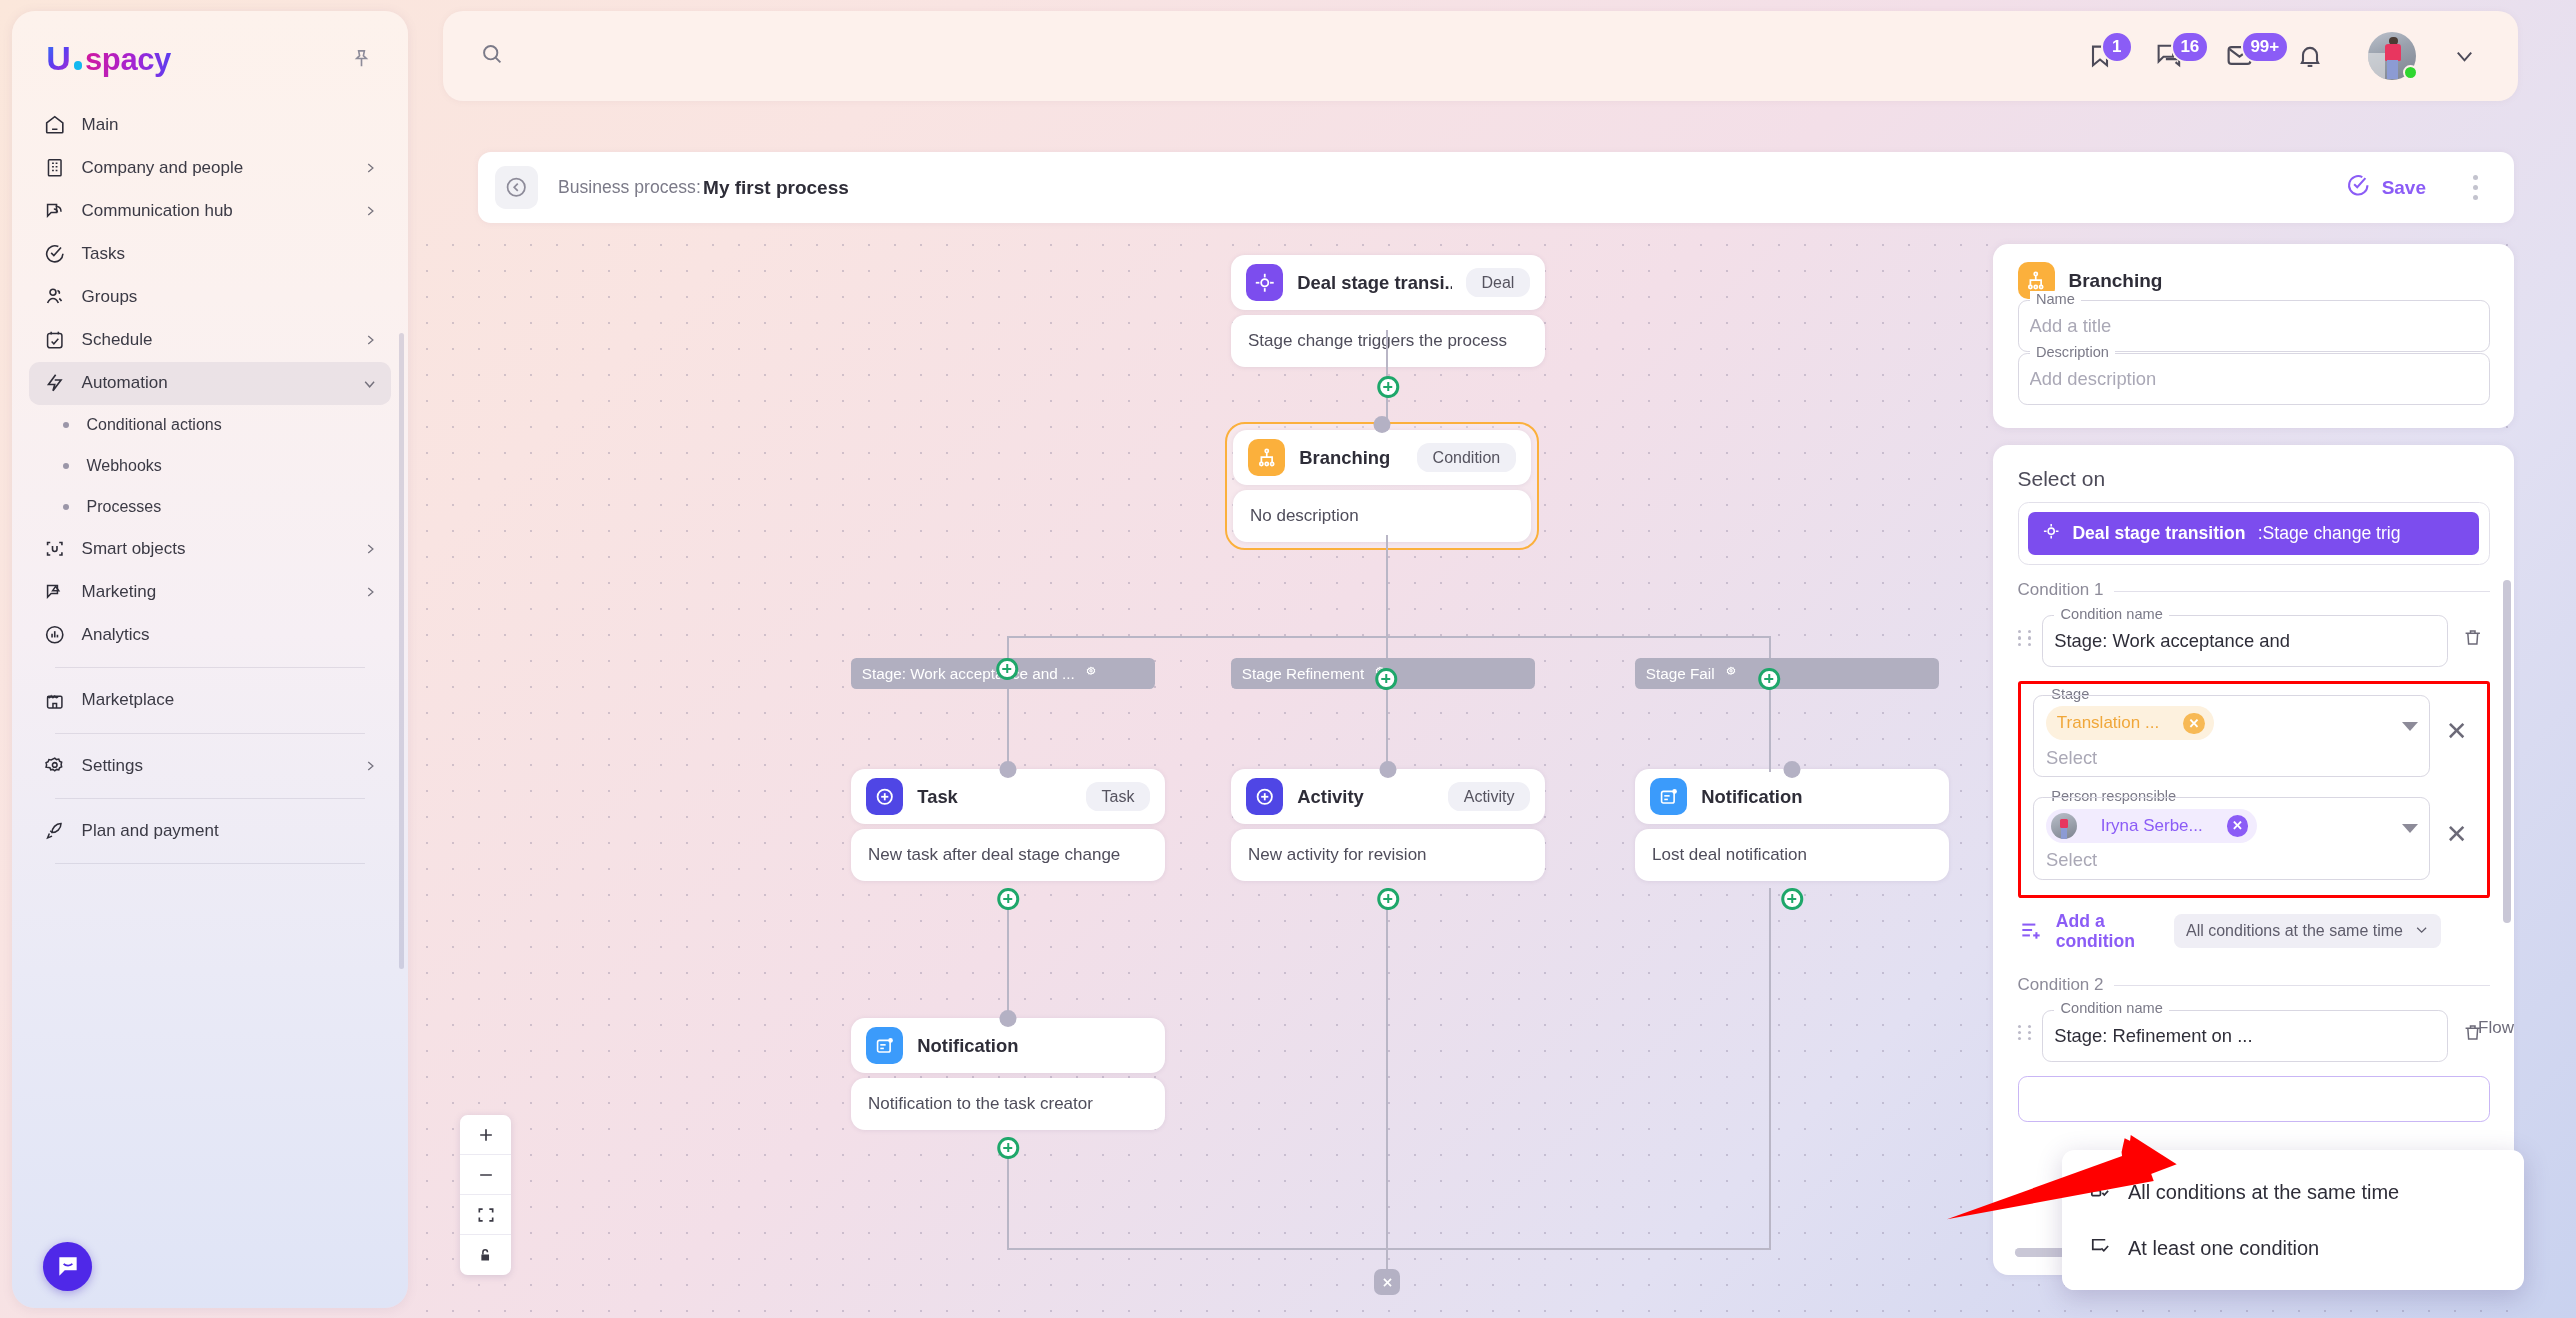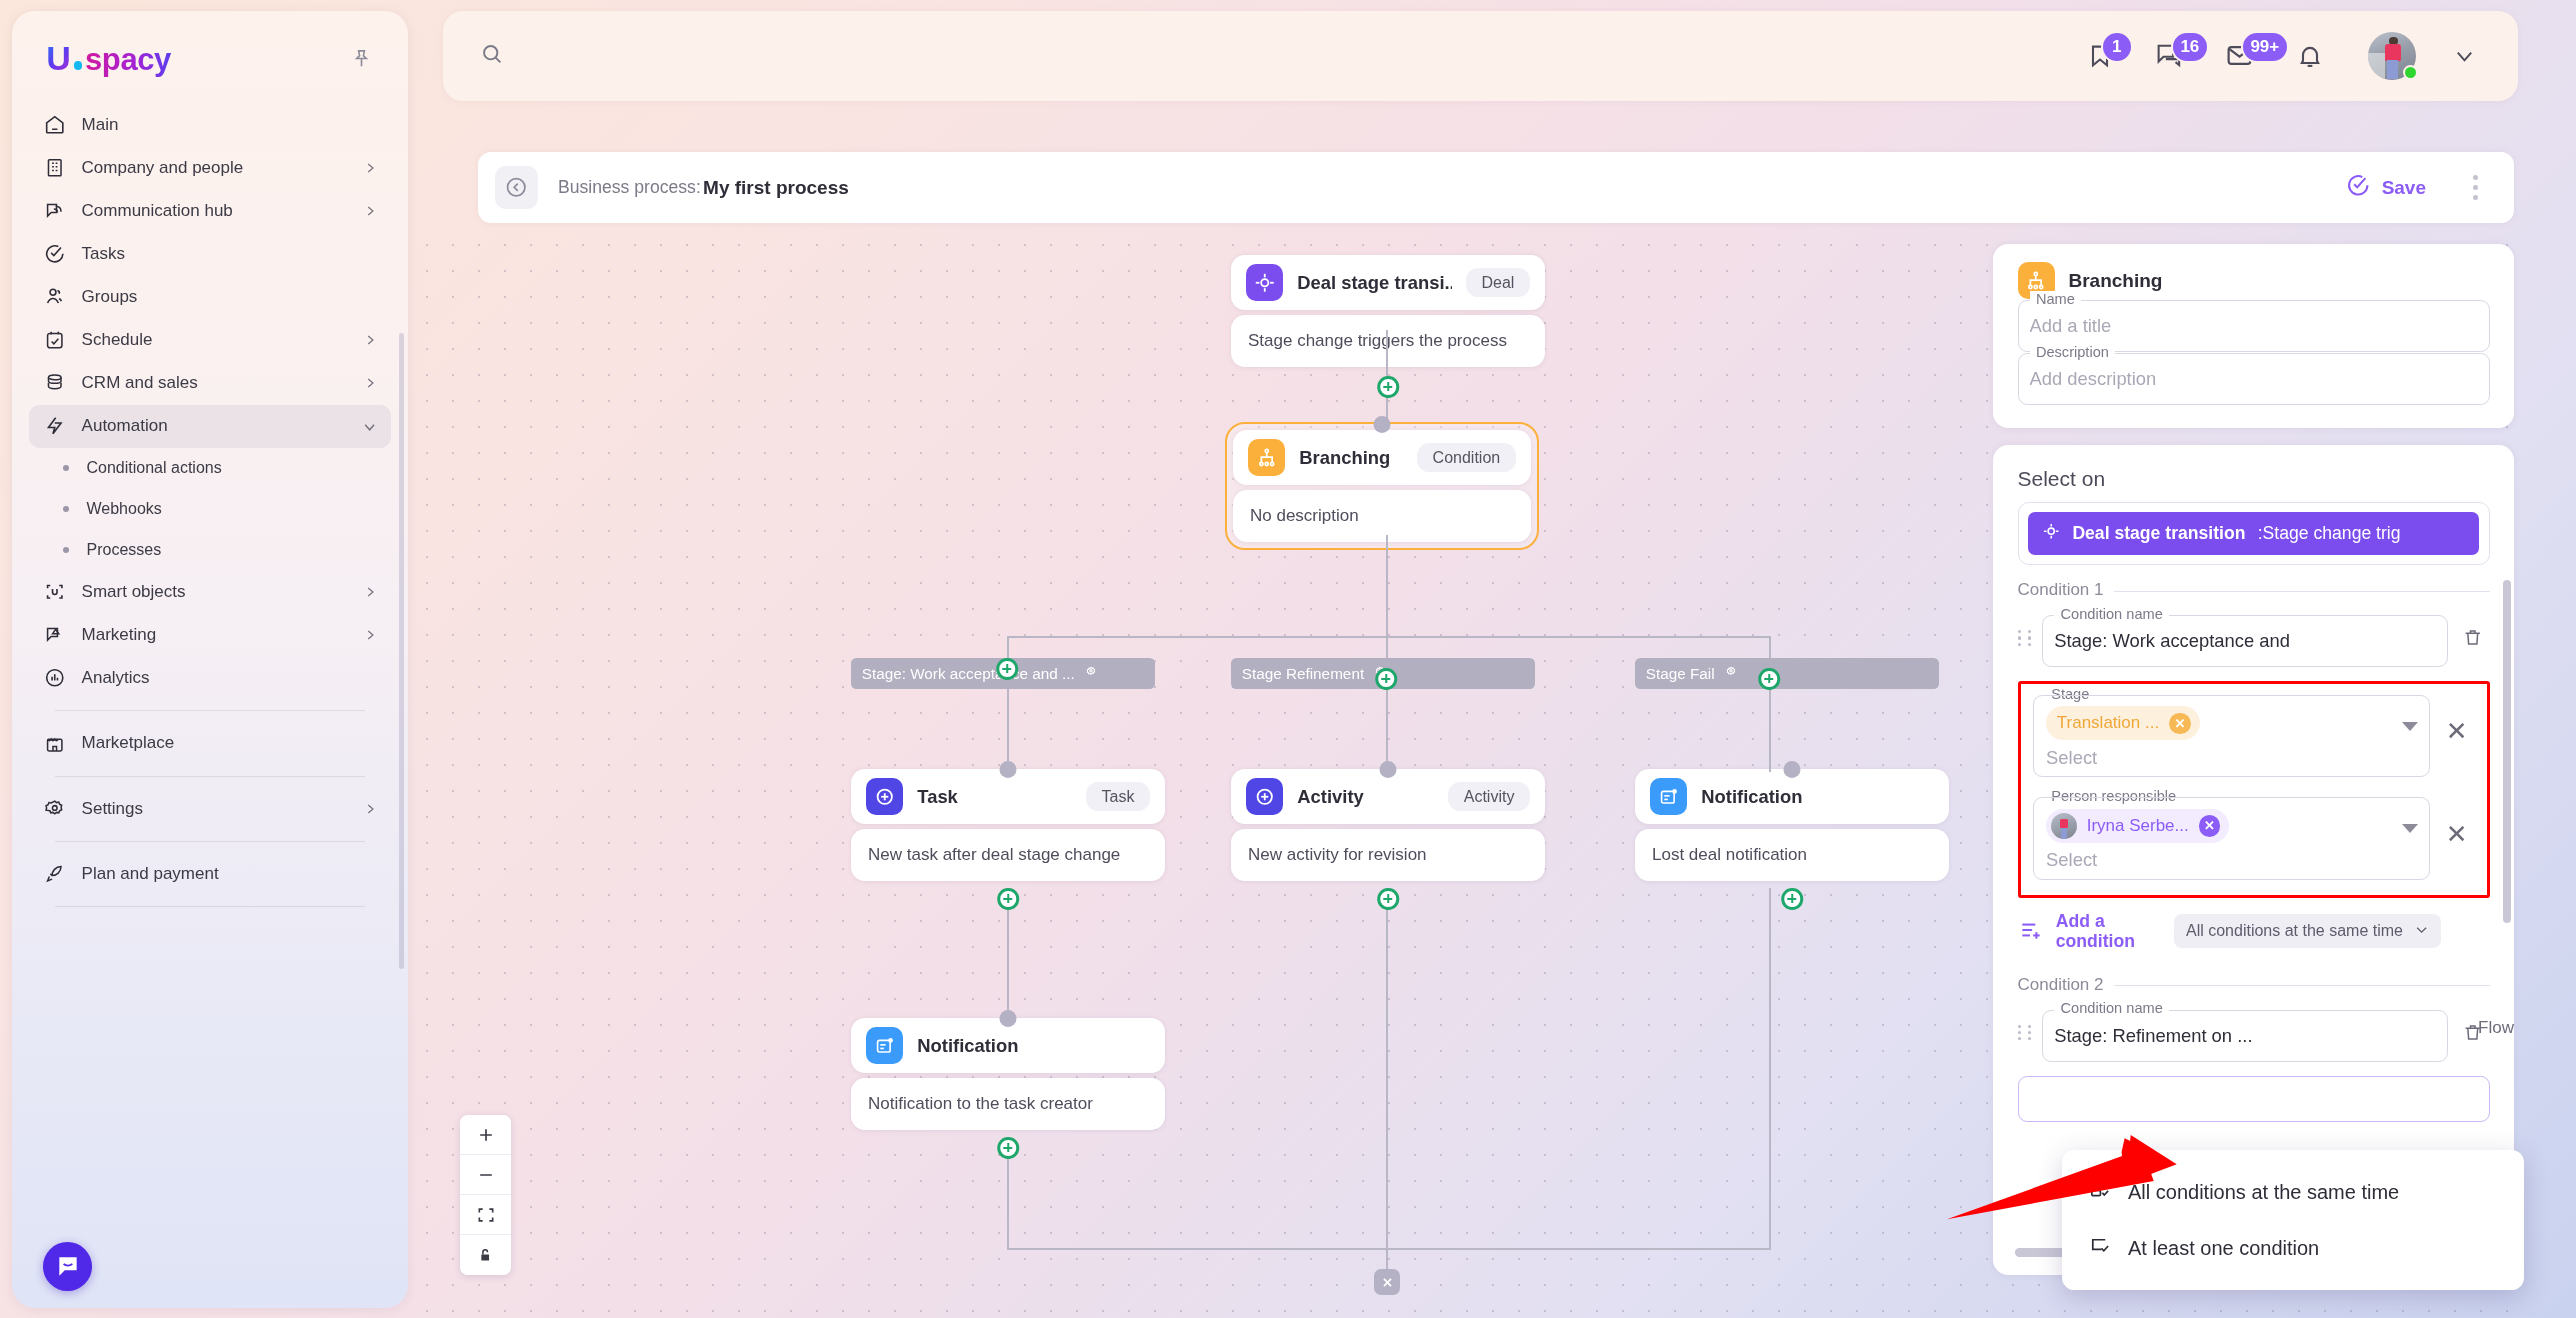--- a/index.html
+++ b/index.html
@@ -190,21 +190,21 @@
   .cond-name-row { display:flex; align-items:center; gap:7.7px; margin-top:17px; }
   .drag-dots { width:17px;flex:0 0 17px;display:grid;grid-template-columns:1fr 1fr;gap:3.1px 3.8px; }
   .drag-dots i { width:3.1px;height:3.1px;border-radius:50%;background:#bcbac8;display:block; }
   .trash-btn { width:34px;height:34px;flex:0 0 34px;display:flex;align-items:center;justify-content:center;cursor:pointer; }
 
   #highlight-box { position:relative; margin-top:14px; border:3.1px solid #ff0000; border-radius:3.1px; padding:10.7px 12.3px 15.3px; }
 
   .sel-row { display:flex; align-items:flex-start; gap:9.2px; }
   .sel-field { position:relative; flex:1; }
   .sel-box { border:1.2px solid #d9d7e2; border-radius:9.2px; min-height:74px; padding:10.7px 12.3px 7.7px; position:relative; }
-  .sel-chip { display:inline-flex; align-items:center; gap:10px; height:34px; border-radius:17px; padding:0 9.2px 0 10.7px; font-size:17px; }
+  .sel-chip { display:inline-flex; align-items:center; gap:24px; height:34px; border-radius:17px; padding:0 9.2px 0 10.7px; font-size:17px; }
   .sel-chip.stage { background:#fdf1de; color:#f0a73a; }
   .sel-chip.person { background:#f2ecfe; color:#8b5cf6; padding-left:4.6px; }
   .chip-x { width:21.5px;height:21.5px;border-radius:50%;display:flex;align-items:center;justify-content:center;color:#fff;font-size:13px;font-weight:700;cursor:pointer; }
   .sel-chip.stage .chip-x { background:#f7b955; }
   .sel-chip.person .chip-x { background:#8b5cf6; }
   .chip-avatar { width:26px;height:26px;border-radius:50%;overflow:hidden;background:linear-gradient(160deg,#b9bfc9,#7d838f);position:relative;flex:0 0 26px; }
   .chip-avatar .cb { position:absolute;left:9.2px;top:6.1px;width:8.4px;height:9.2px;background:#e8365f;border-radius:1.5px; }
   .chip-avatar .cl { position:absolute;left:10px;top:15.3px;width:6.1px;height:10.7px;background:#8c9bd4; }
   .sel-placeholder { font-size:18.4px; color:#aaa8b6; margin-top:6.1px; }
   .sel-caret { position:absolute; right:10.7px; top:26px; width:0;height:0;border-left:8.4px solid transparent;border-right:8.4px solid transparent;border-top:9.2px solid #8d8b99; cursor:pointer; }
@@ -334,35 +334,20 @@
           </svg>
       </span>
       <span class="nav-label">Schedule</span>
       <span class="nav-chev">
         <svg width="14" height="14" viewBox="0 0 24 24" fill="none" stroke="#4d4b59" stroke-width="2.2">
             <polyline points="9,5 17,12 9,19"></polyline>
           </svg>
       </span>
     </div>
 
-    <div class="nav-item">
-      <span class="nav-icon">
-        <svg width="21.5" height="21.5" viewBox="0 0 24 24" fill="none" stroke="#2e2d38" stroke-width="1.7">
-            <ellipse cx="12" cy="6" rx="7" ry="2.6"></ellipse>
-            <path d="M5 6v4c0 1.4 3.1 2.6 7 2.6s7-1.2 7-2.6V6"></path>
-            <path d="M5 12v4c0 1.4 3.1 2.6 7 2.6s7-1.2 7-2.6v-4"></path>
-          </svg>
-      </span>
-      <span class="nav-label">CRM and sales</span>
-      <span class="nav-chev">
-        <svg width="14" height="14" viewBox="0 0 24 24" fill="none" stroke="#4d4b59" stroke-width="2.2">
-            <polyline points="9,5 17,12 9,19"></polyline>
-          </svg>
-      </span>
-    </div>
 
     <div class="nav-item active">
       <span class="nav-icon">
         <svg width="21.5" height="21.5" viewBox="0 0 24 24" fill="none" stroke="#2e2d38" stroke-width="1.8">
             <polyline points="13,3 5,14 12,14 10,21 19,9 12,9"></polyline>
           </svg>
       </span>
       <span class="nav-label">Automation</span>
       <span class="nav-chev">
         <svg width="15.3" height="15.3" viewBox="0 0 24 24" fill="none" stroke="#4d4b59" stroke-width="2.2">

